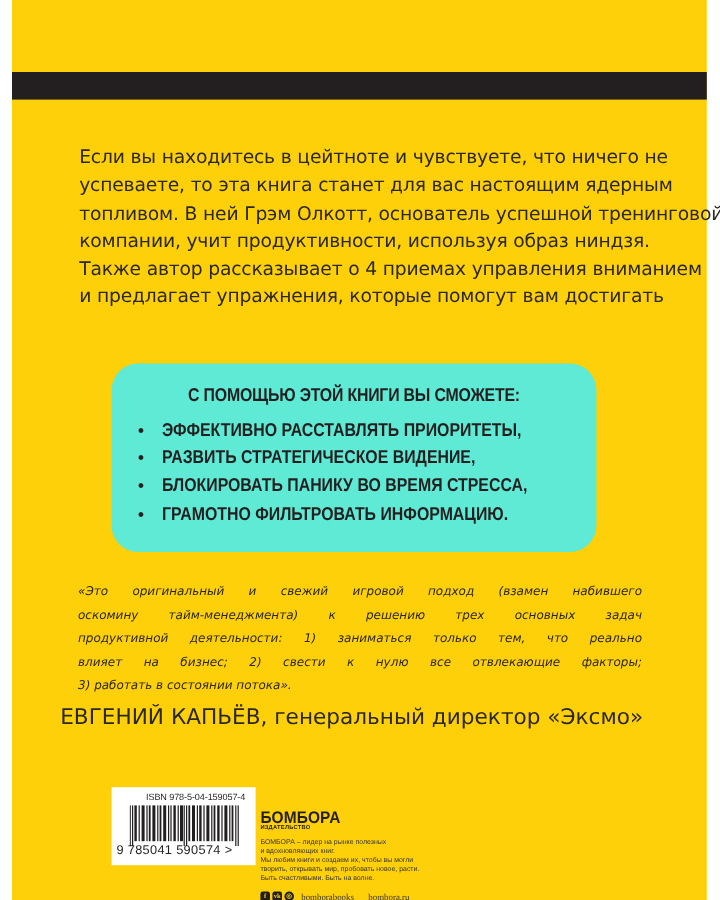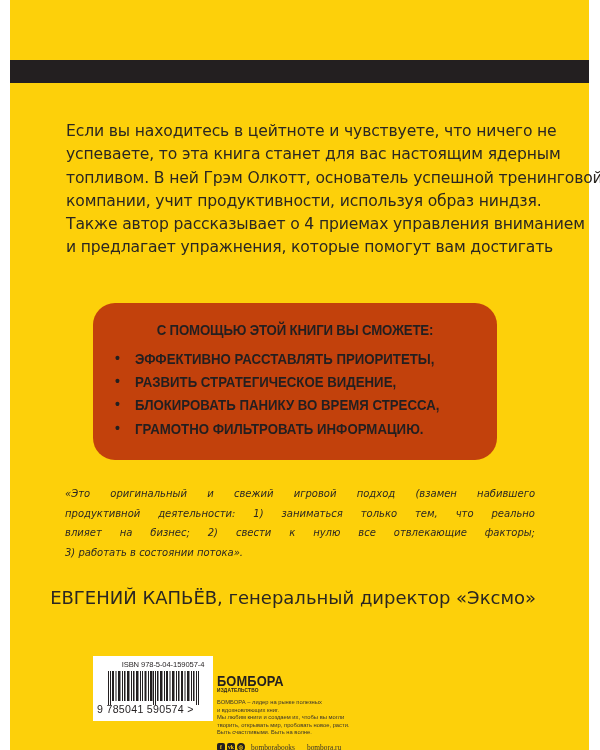--- a/index.html
+++ b/index.html
@@ -14,21 +14,21 @@
       background: #231f20;
     }
     .intro {
       position: absolute; left: 66px; top: 104px; width: 470px;
       font-size: 15.6px; line-height: 23.3px; color: #2b2722;
       letter-spacing: -0.15px; white-space: nowrap; margin-top: 16px;
     }
     .intro div { display: block; }
     .box {
       position: absolute; left: 93px; top: 303px; width: 404px; height: 157px;
-      background: #c2410c; border-radius: 22px;
+      background: #5eead4; border-radius: 22px;
     }
     .box-title {
       position: absolute; left: 0; top: 18px; width: 404px; text-align: center;
       font-family: "Liberation Sans", sans-serif; font-weight: bold;
       font-size: 15.4px; letter-spacing: -0.2px; color: #231f20;
       transform: scaleX(0.86); transform-origin: center;
     }
     .box-list {
       position: absolute; left: 22px; top: 47px; list-style: none;
     }
@@ -133,20 +133,21 @@
     </li>
     <li>
       <span class="bullet">•</span>
       <span class="item-text">ГРАМОТНО ФИЛЬТРОВАТЬ ИНФОРМАЦИЮ.</span>
     </li>
   </ul>
 </div>
 
 <div class="quote">
   <div>«Это оригинальный и свежий игровой подход (взамен набившего</div>
+  <div>оскомину тайм-менеджмента) к решению трех основных задач</div>
   <div>продуктивной деятельности: 1) заниматься только тем, что реально</div>
   <div>влияет на бизнес; 2) свести к нулю все отвлекающие факторы;</div>
   <div class="last">3) работать в состоянии потока».</div>
 </div>
 <div class="attribution">ЕВГЕНИЙ КАПЬЁВ, генеральный директор «Эксмо»</div>
 
 <div class="barcode-box">
   <div class="isbn-label">ISBN 978-5-04-159057-4</div>
   <svg class="bars" viewBox="0 0 92 34" preserveAspectRatio="none">
     <g fill="#231f20">

